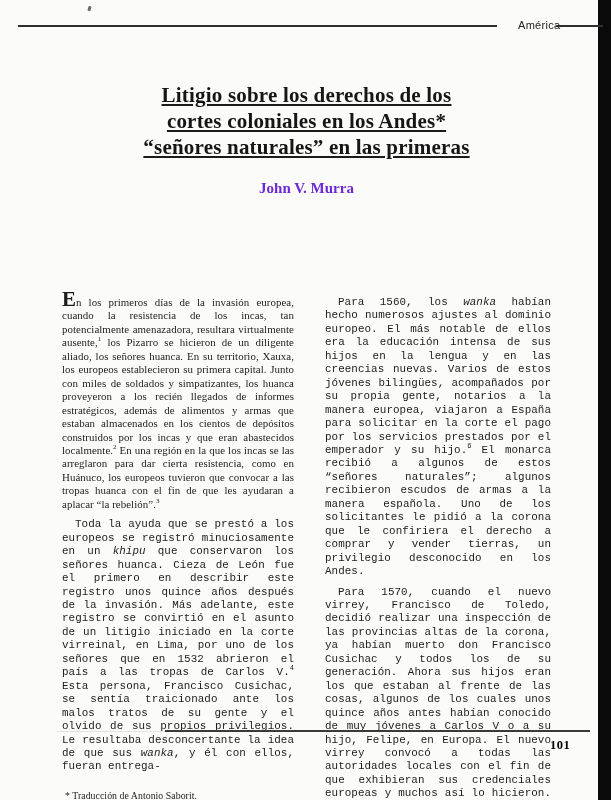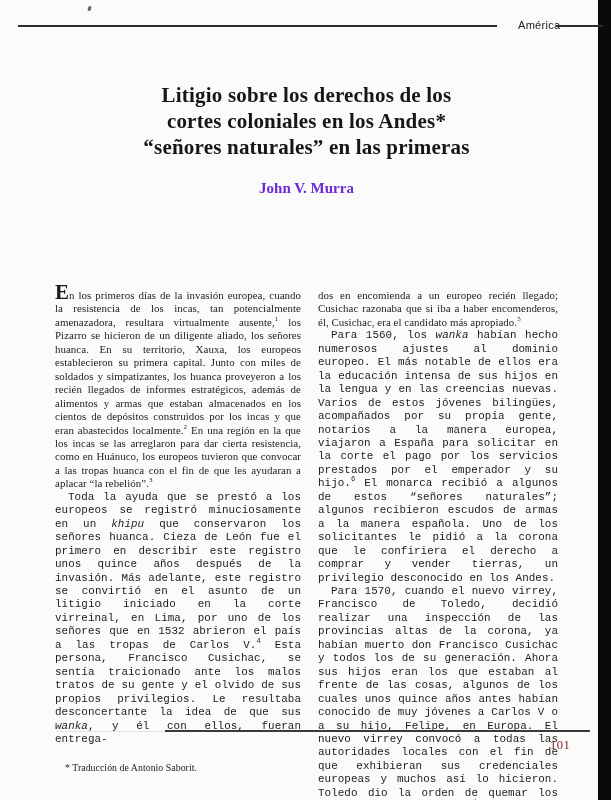--- a/index.html
+++ b/index.html
@@ -47,20 +47,21 @@
     white-space:nowrap;
   }
   .rh-rule-right{
     position:absolute; left:521px; top:6px; width:47px; height:2px;
     background:var(--rule);
   }
   
   .title-block{
     position:absolute; left:55px; top:82px; width:503px;
     text-align:center;
+    text-decoration:underline;
   }
   .title-line{
     font-size:21px; font-weight:bold; line-height:26px;
     letter-spacing:.2px; color:#161616;
   }
   .author{
     position:absolute; left:55px; top:180px; width:503px;
     text-align:center; font-size:15px; font-weight:bold; color:#6d28d9;
   }
   
@@ -68,21 +69,21 @@
     position:absolute; left:55px; top:289px; width:503px;
     display:flex; gap:17px;
   }
   .col{
     font-size:10.9px; line-height:13.45px;
     text-align:justify; color:var(--ink);
     letter-spacing:.05px;
   }
   .col-left{width:246px;}
   .col-right{width:240px;}
-  .para{margin:0;}
+  .para{margin:7px;}
   .para.indent{text-indent:13px;font-family:Liberation Mono, monospace;}
   .dropcap{
     font-size:21px; font-weight:bold; line-height:0;
     letter-spacing:0;
   }
   sup{font-size:7px; line-height:0; vertical-align:super;}
   i{font-style:italic;}
   .footnote{
     margin-top:16px;
     font-size:9.8px; line-height:12px;
@@ -92,21 +93,21 @@
   .bottom-rule{
     position:absolute; left:165px; top:730px; width:425px; height:2px;
     background:#3a3a3a;
   }
   .bottom-rule-faint{
     position:absolute; left:57px; top:731px; width:108px; height:1px;
     background:#e3e3e0;
   }
   .page-number{
     position:absolute; left:550px; top:738px;
-    font-size:12.5px; font-weight:normal; color:#7f1d1d;
+    font-size:12.5px; font-weight:bold; color:#000000;
     letter-spacing:.5px;
   }
 </style>
 </head>
 <body>
 
 <div class="page">
 
   <div class="scan-speck"></div>
   <div class="scan-bar"></div>
@@ -125,21 +126,20 @@
 
   <div class="author">John V. Murra</div>
 
   <div class="columns">
     <div class="col col-left">
         <p class="para"><span class="dropcap">E</span><span>n los primeros días de la invasión europea, cuando la resistencia de los incas, tan potencialmente amenazadora, resultara virtualmente ausente,</span><sup>1</sup><span> los Pizarro se hicieron de un diligente aliado, los señores huanca. En su territorio, Xauxa, los europeos establecieron su primera capital. Junto con miles de soldados y simpatizantes, los huanca proveyeron a los recién llegados de informes estratégicos, además de alimentos y armas que estaban almacenados en los cientos de depósitos construidos por los incas y que eran abastecidos localmente.</span><sup>2</sup><span> En una región en la que los incas se las arreglaron para dar cierta resistencia, como en Huánuco, los europeos tuvieron que convocar a las tropas huanca con el fin de que les ayudaran a aplacar “la rebelión”.</span><sup>3</sup></p>
         <p class="para indent"><span>Toda la ayuda que se prestó a los europeos se registró minuciosamente en un </span><i>khipu</i><span> que conservaron los señores huanca. Cieza de León fue el primero en describir este registro unos quince años después de la invasión. Más adelante, este registro se convirtió en el asunto de un litigio iniciado en la corte virreinal, en Lima, por uno de los señores que en 1532 abrieron el país a las tropas de Carlos V.</span><sup>4</sup><span> Esta persona, Francisco Cusichac, se sentía traicionado ante los malos tratos de su gente y el olvido de sus propios privilegios. Le resultaba desconcertante la idea de que sus </span><i>wanka</i><span>, y él con ellos, fueran entrega-</span></p>
         <div class="footnote">* Traducción de Antonio Saborit.</div>
       </div>
     <div class="col col-right">
-        <p class="para"><span>dos en encomienda a un europeo recién llegado; Cusichac razonaba que si iba a haber encomenderos, él, Cusichac, era el candidato más apropiado.</span><sup>5</sup></p>
         <p class="para indent"><span>Para 1560, los </span><i>wanka</i><span> habían hecho numerosos ajustes al dominio europeo. El más notable de ellos era la educación intensa de sus hijos en la lengua y en las creencias nuevas. Varios de estos jóvenes bilingües, acompañados por su propia gente, notarios a la manera europea, viajaron a España para solicitar en la corte el pago por los servicios prestados por el emperador y su hijo.</span><sup>6</sup><span> El monarca recibió a algunos de estos “señores naturales”; algunos recibieron escudos de armas a la manera española. Uno de los solicitantes le pidió a la corona que le confiriera el derecho a comprar y vender tierras, un privilegio desconocido en los Andes.</span></p>
         <p class="para indent"><span>Para 1570, cuando el nuevo virrey, Francisco de Toledo, decidió realizar una inspección de las provincias altas de la corona, ya habían muerto don Francisco Cusichac y todos los de su generación. Ahora sus hijos eran los que estaban al frente de las cosas, algunos de los cuales unos quince años antes habían conocido de muy jóvenes a Carlos V o a su hijo, Felipe, en Europa. El nuevo virrey convocó a todas las autoridades locales con el fin de que exhibieran sus credenciales europeas y muchos así lo hicieron. Toledo dio la orden de quemar los pergaminos reunidos. Éste fue el comienzo de una campaña en contra de</span></p>
       </div>
   </div>
 
   <div class="bottom-rule-faint"></div>
   <div class="bottom-rule"></div>
   <div class="page-number">101</div>
 
 </div>

